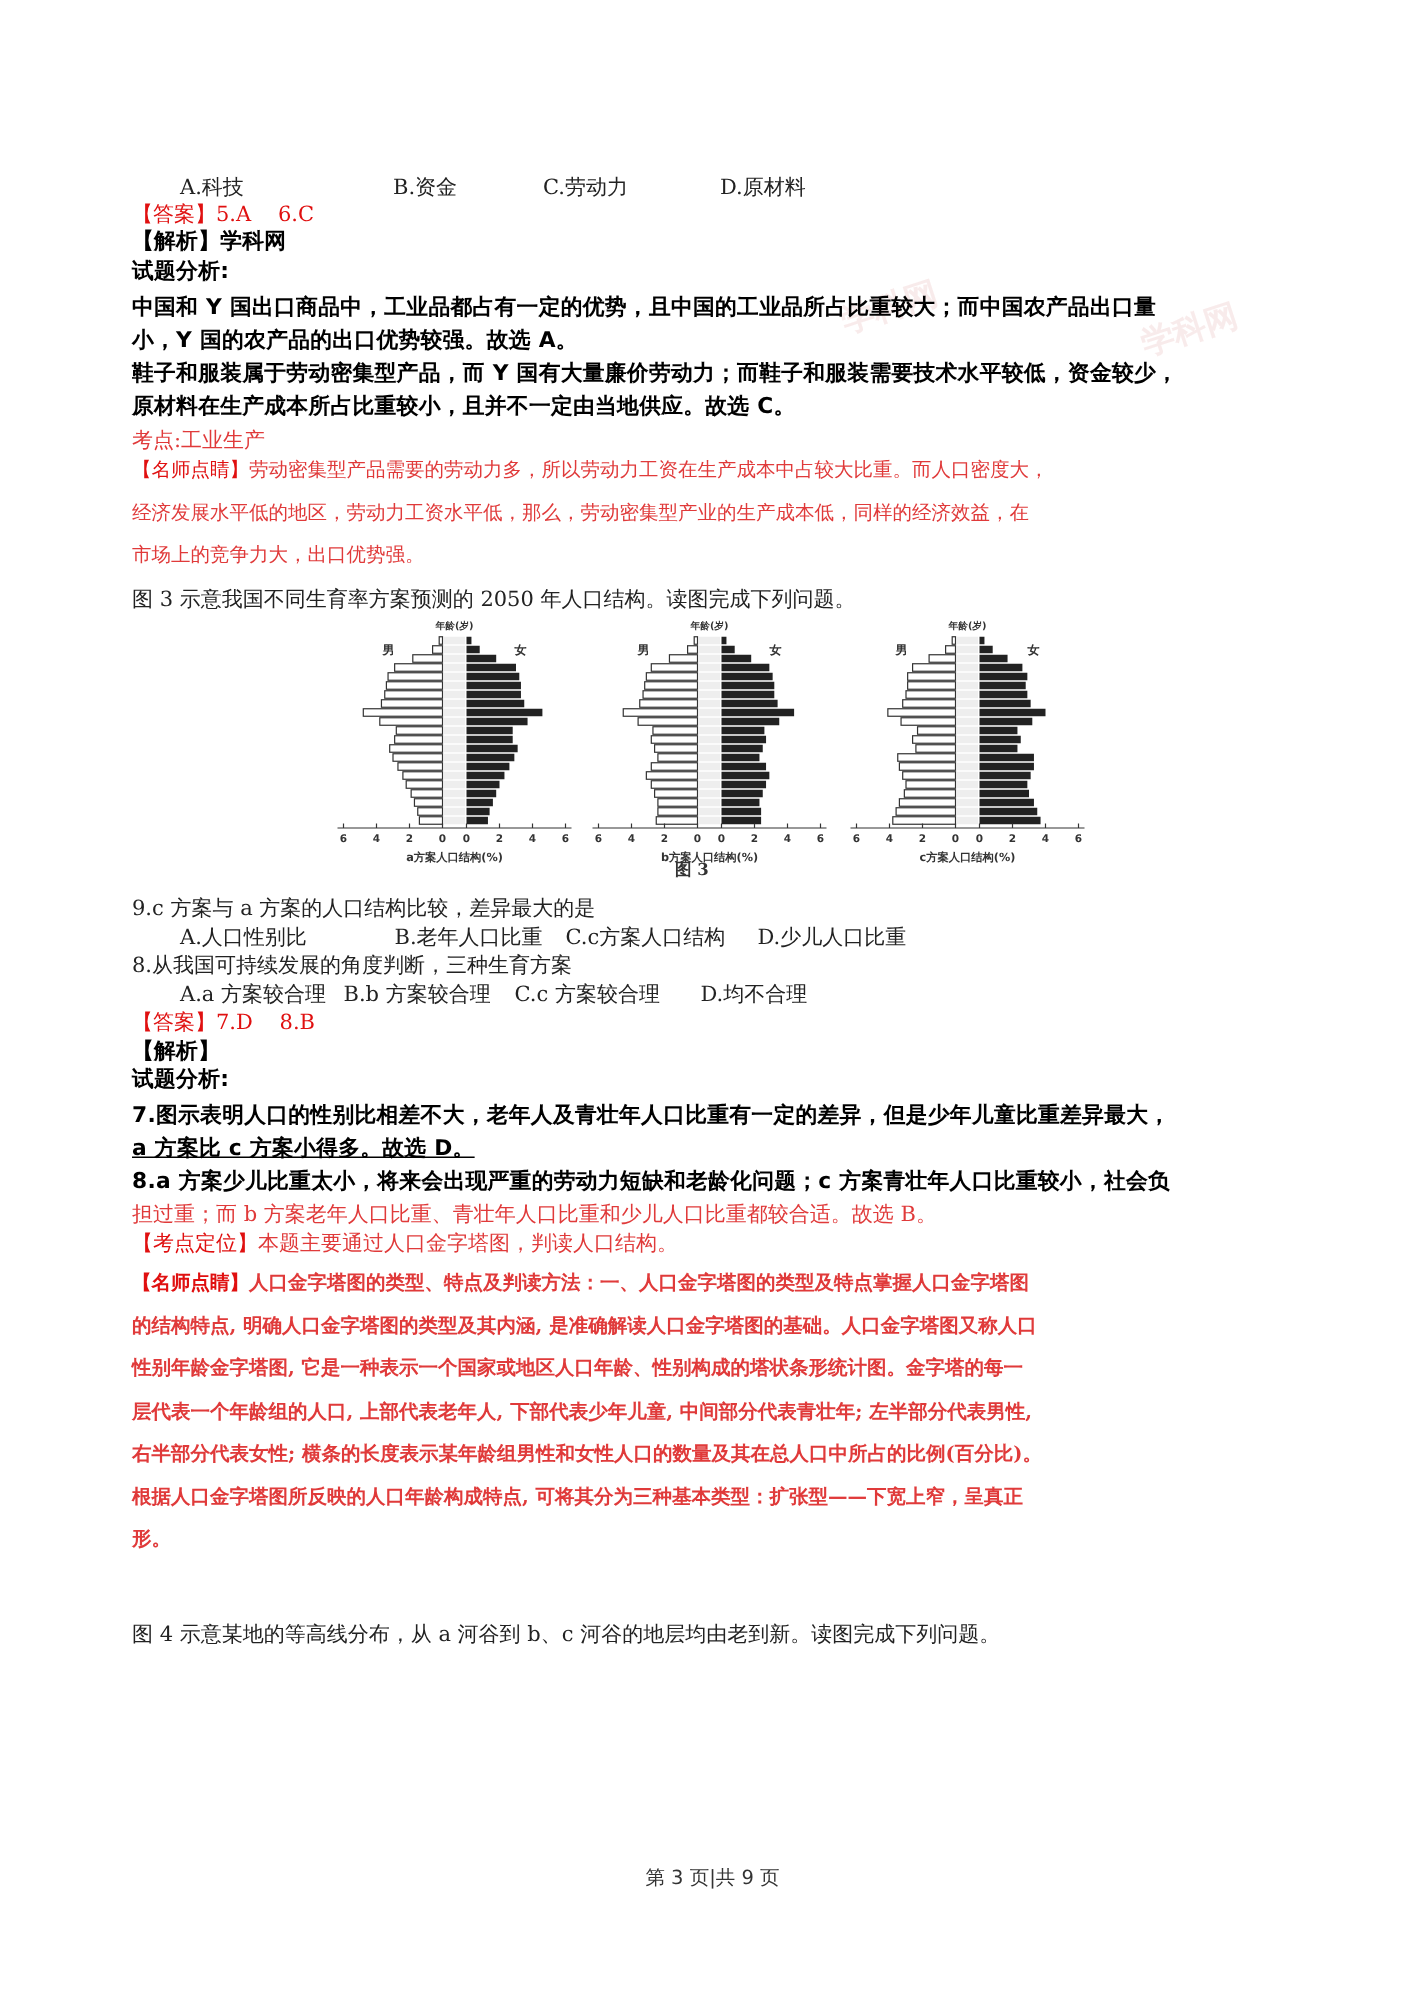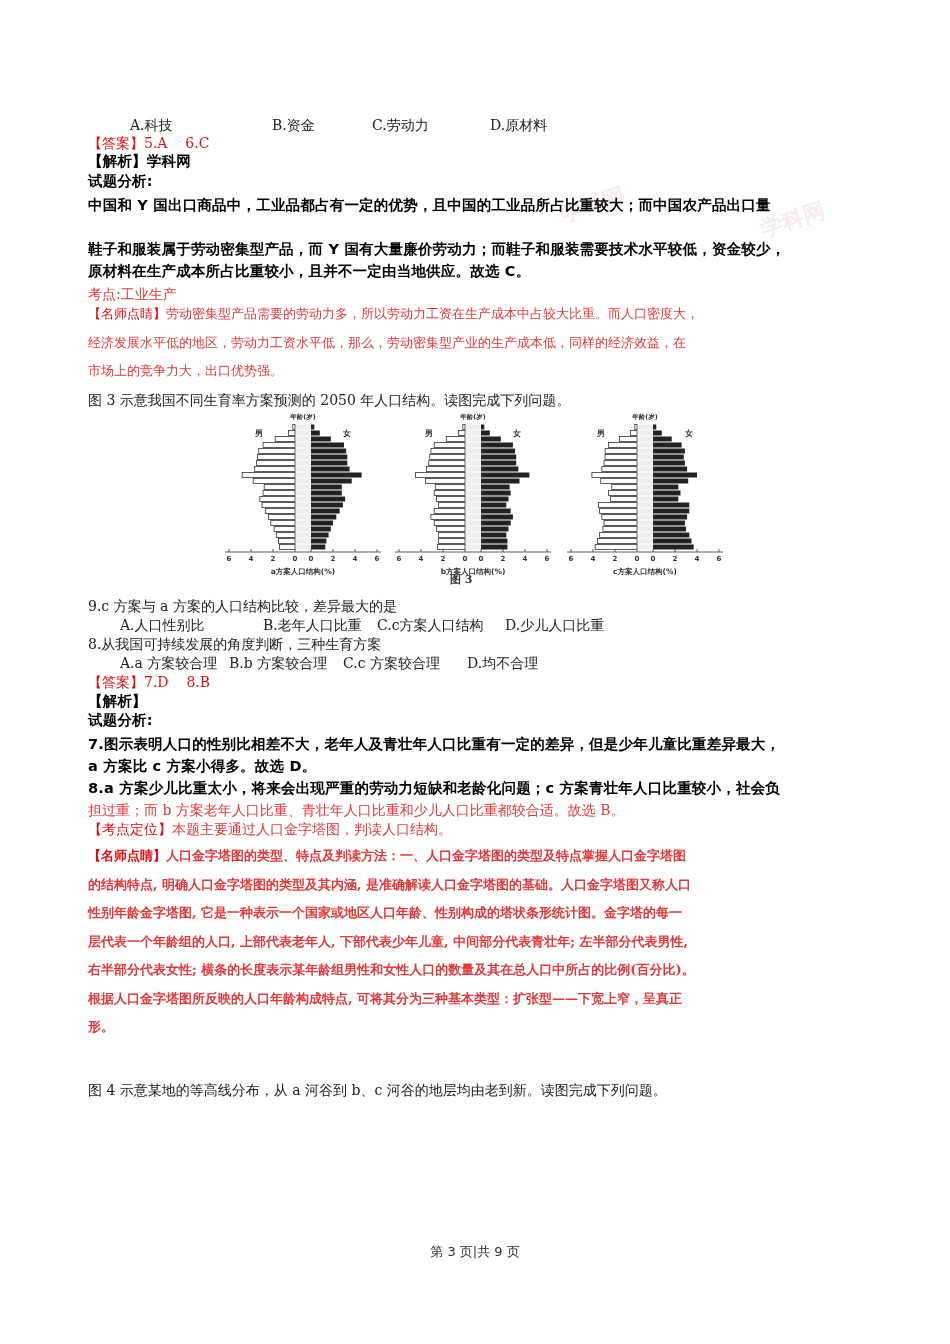--- a/index.html
+++ b/index.html
@@ -23,31 +23,32 @@
 </style>
 </head>
 <body>
 
 <div class="page">
 
   <div class="watermark" style="left:560px;top:190px;">学科网</div>
   <div class="watermark" style="left:760px;top:205px;">学科网</div>
 
   <div class="line black" style="top:116px;">
-    <span class="opt" style="margin-left:42px;width:142px;">A.科技</span><span class="opt" style="width:100px;">B.资金</span><span class="opt" style="width:118px;">C.劳动力</span><span class="opt">D.原材料</span>
+    <span class="opt" style="margin-left:32px;width:142px;">A.科技</span><span class="opt" style="width:100px;">B.资金</span><span class="opt" style="width:118px;">C.劳动力</span><span class="opt">D.原材料</span>
   </div>
 
   <div class="line red" style="top:134px;">
     <span>【答案】</span><span style="white-space:pre;">5.A    6.C</span>
   </div>
   <div class="line bold-red" style="top:152px;">
     <span>【解析】</span><span>学科网</span>
   </div>
   <div class="line bold-red" style="top:172px;">试题分析:</div>
   <div class="line bold-red" style="top:196px;">中国和 Y 国出口商品中，工业品都占有一定的优势，且中国的工业品所占比重较大；而中国农产品出口量</div>
+  <div class="line bold-red" style="top:218px;">小，Y 国的农产品的出口优势较强。故选 A。</div>
   <div class="line bold-red" style="top:240px;">鞋子和服装属于劳动密集型产品，而 Y 国有大量廉价劳动力；而鞋子和服装需要技术水平较低，资金较少，</div>
   <div class="line bold-red" style="top:262px;">原材料在生产成本所占比重较小，且并不一定由当地供应。故选 C。</div>
   <div class="line redsoft" style="top:285px;">考点:工业生产</div>
 
   <div class="para" style="top:300px;">
     <div><span class="red">【名师点睛】</span><span>劳动密集型产品需要的劳动力多，所以劳动力工资在生产成本中占较大比重。而人口密度大，</span></div>
     <div>经济发展水平低的地区，劳动力工资水平低，那么，劳动密集型产业的生产成本低，同样的经济效益，在</div>
     <div>市场上的竞争力大，出口优势强。</div>
   </div>
 
@@ -322,21 +323,21 @@
   <div class="line black" style="top:654px;">
     <span class="opt" style="margin-left:32px;width:109px;">A.a 方案较合理</span><span class="opt" style="width:114px;">B.b 方案较合理</span><span class="opt" style="width:124px;">C.c 方案较合理</span><span class="opt">D.均不合理</span>
   </div>
 
   <div class="line red" style="top:673px;">
     <span>【答案】</span><span style="white-space:pre;">7.D    8.B</span>
   </div>
   <div class="line bold-red" style="top:692px;">【解析】</div>
   <div class="line bold-red" style="top:711px;">试题分析:</div>
   <div class="line bold-red" style="top:735px;">7.图示表明人口的性别比相差不大，老年人及青壮年人口比重有一定的差异，但是少年儿童比重差异最大，</div>
-  <div class="line bold-red" style="top:757px;">a 方案比 c 方案小得多。故选 D。</div>
+  <div class="line bold-red" style="top:757px;text-decoration:underline;">a 方案比 c 方案小得多。故选 D。</div>
   <div class="line bold-red" style="top:779px;">8.a 方案少儿比重太小，将来会出现严重的劳动力短缺和老龄化问题；c 方案青壮年人口比重较小，社会负</div>
   <div class="line redsoft" style="top:801px;">担过重；而 b 方案老年人口比重、青壮年人口比重和少儿人口比重都较合适。故选 B。</div>
   <div class="line redsoft" style="top:820px;">
     <span class="red">【考点定位】</span><span>本题主要通过人口金字塔图，判读人口结构。</span>
   </div>
 
   <div class="para" style="top:842px;font-weight:bold;">
     <div><span class="red">【名师点睛】</span><span>人口金字塔图的类型、特点及判读方法：一、人口金字塔图的类型及特点掌握人口金字塔图</span></div>
     <div>的结构特点, 明确人口金字塔图的类型及其内涵, 是准确解读人口金字塔图的基础。人口金字塔图又称人口</div>
     <div>性别年龄金字塔图, 它是一种表示一个国家或地区人口年龄、性别构成的塔状条形统计图。金字塔的每一</div>

